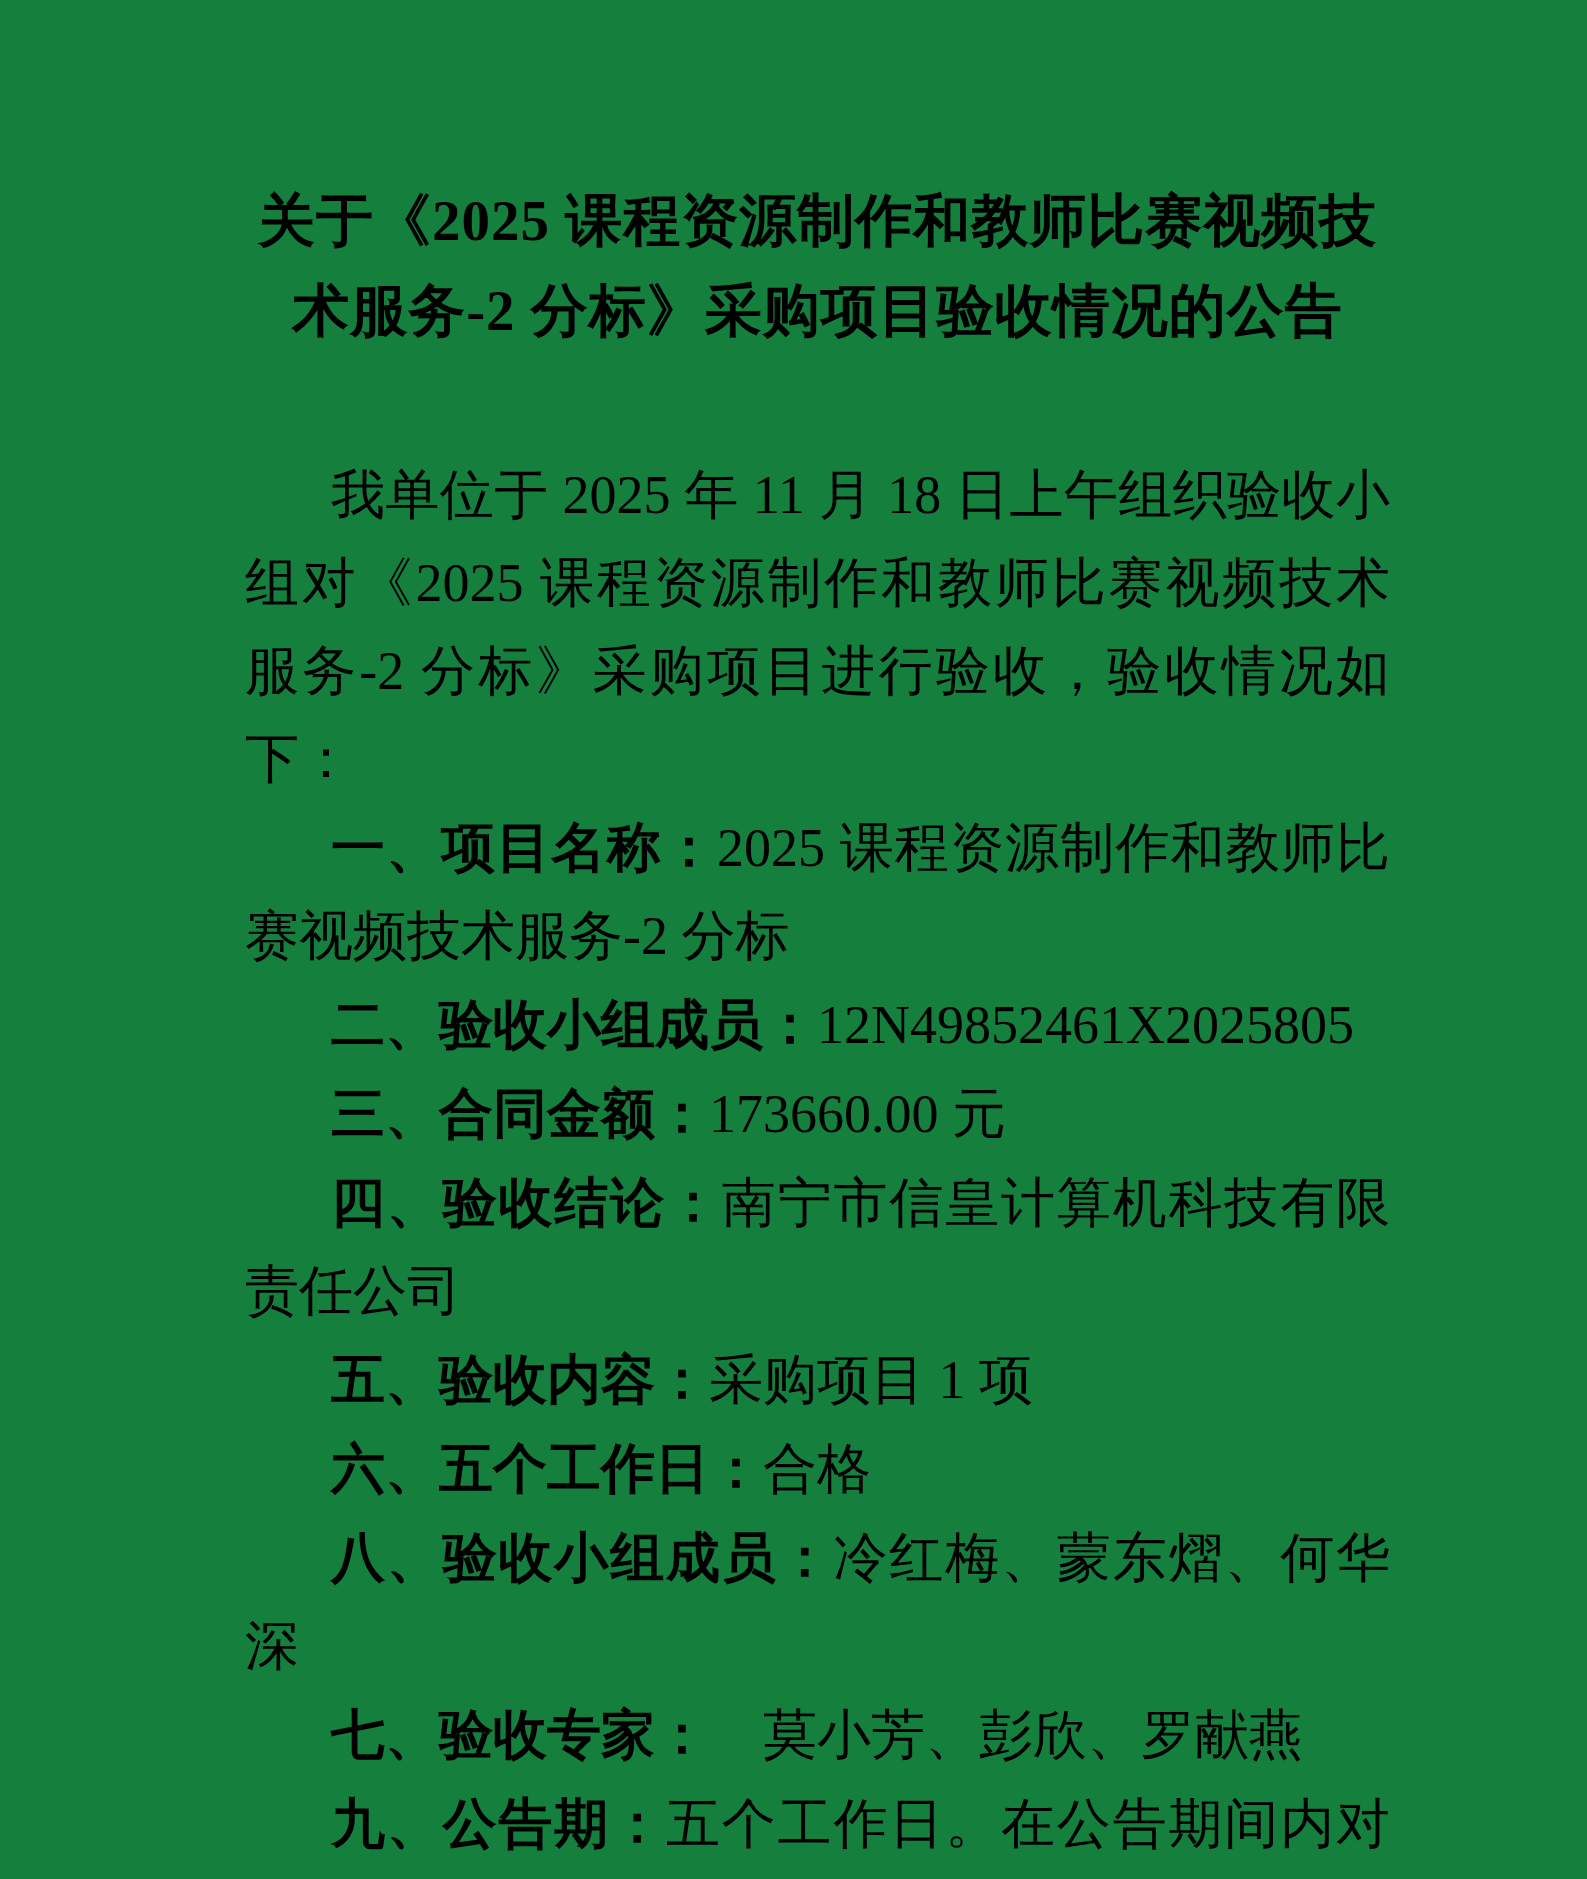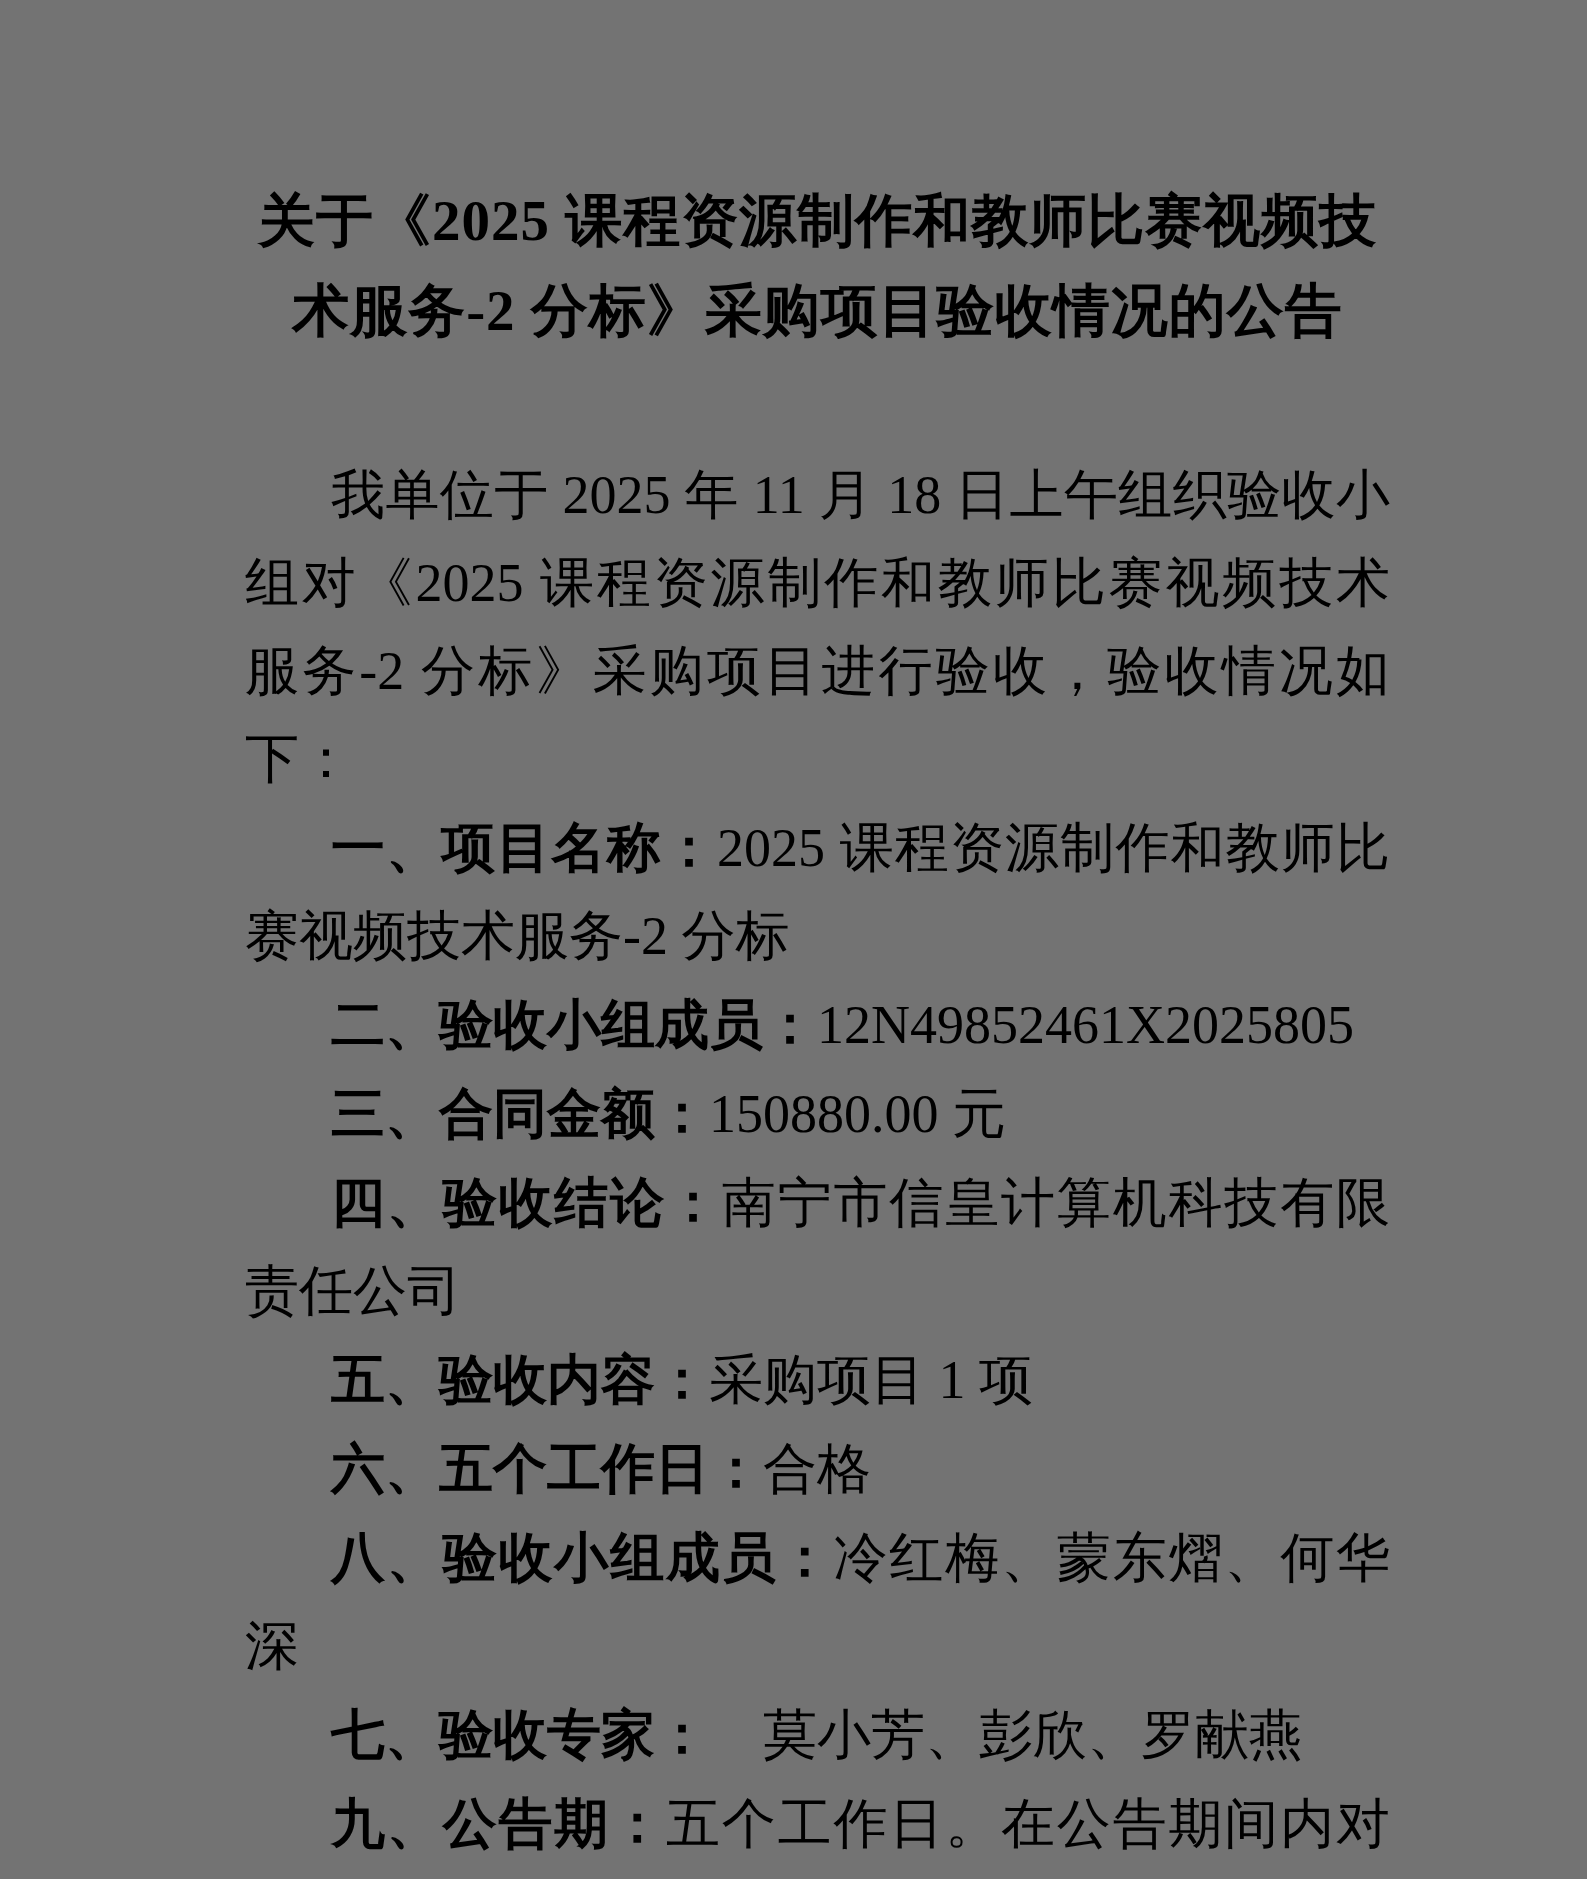--- a/index.html
+++ b/index.html
@@ -5,21 +5,21 @@
   html, body {
     margin: 0;
     padding: 0;
     background: #ffffff;
   }
   .page {
     position: relative;
     width: 1587px;
     height: 1879px;
     box-sizing: border-box;
-    background: #737373;
+    background: #15803d;
     color: #000000;
     padding: 138px 197px 0 245px;
     overflow: hidden;
     font-family: "Liberation Serif", serif;
   }
   .doc-title {
     text-align: center;
     font-weight: bold;
     font-size: 57px;
     line-height: 90px;
@@ -61,21 +61,21 @@
   </h1>
 
   <div class="doc-body">
 
     <p class="para"><span class="label"></span><span class="value">我单位于 2025 年 11 月 18 日上午组织验收小组对《2025 课程资源制作和教师比赛视频技术服务-2 分标》采购项目进行验收，验收情况如下：</span></p>
 
     <p class="para"><span class="label">一、项目名称：</span><span class="value">2025 课程资源制作和教师比赛视频技术服务-2 分标</span></p>
 
     <p class="para"><span class="label">二、验收小组成员：</span><span class="value">12N49852461X2025805</span></p>
 
-    <p class="para"><span class="label">三、合同金额：</span><span class="value">150880.00 元</span></p>
+    <p class="para"><span class="label">三、合同金额：</span><span class="value">173660.00 元</span></p>
 
     <p class="para"><span class="label">四、验收结论：</span><span class="value">南宁市信皇计算机科技有限责任公司</span></p>
 
     <p class="para"><span class="label">五、验收内容：</span><span class="value">采购项目 1 项</span></p>
 
     <p class="para"><span class="label">六、五个工作日：</span><span class="value">合格</span></p>
 
     <p class="para"><span class="label">八、验收小组成员：</span><span class="value">冷红梅、蒙东熠、何华深</span></p>
 
     <p class="para"><span class="label">七、验收专家：</span><span class="value">　莫小芳、彭欣、罗献燕</span></p>

